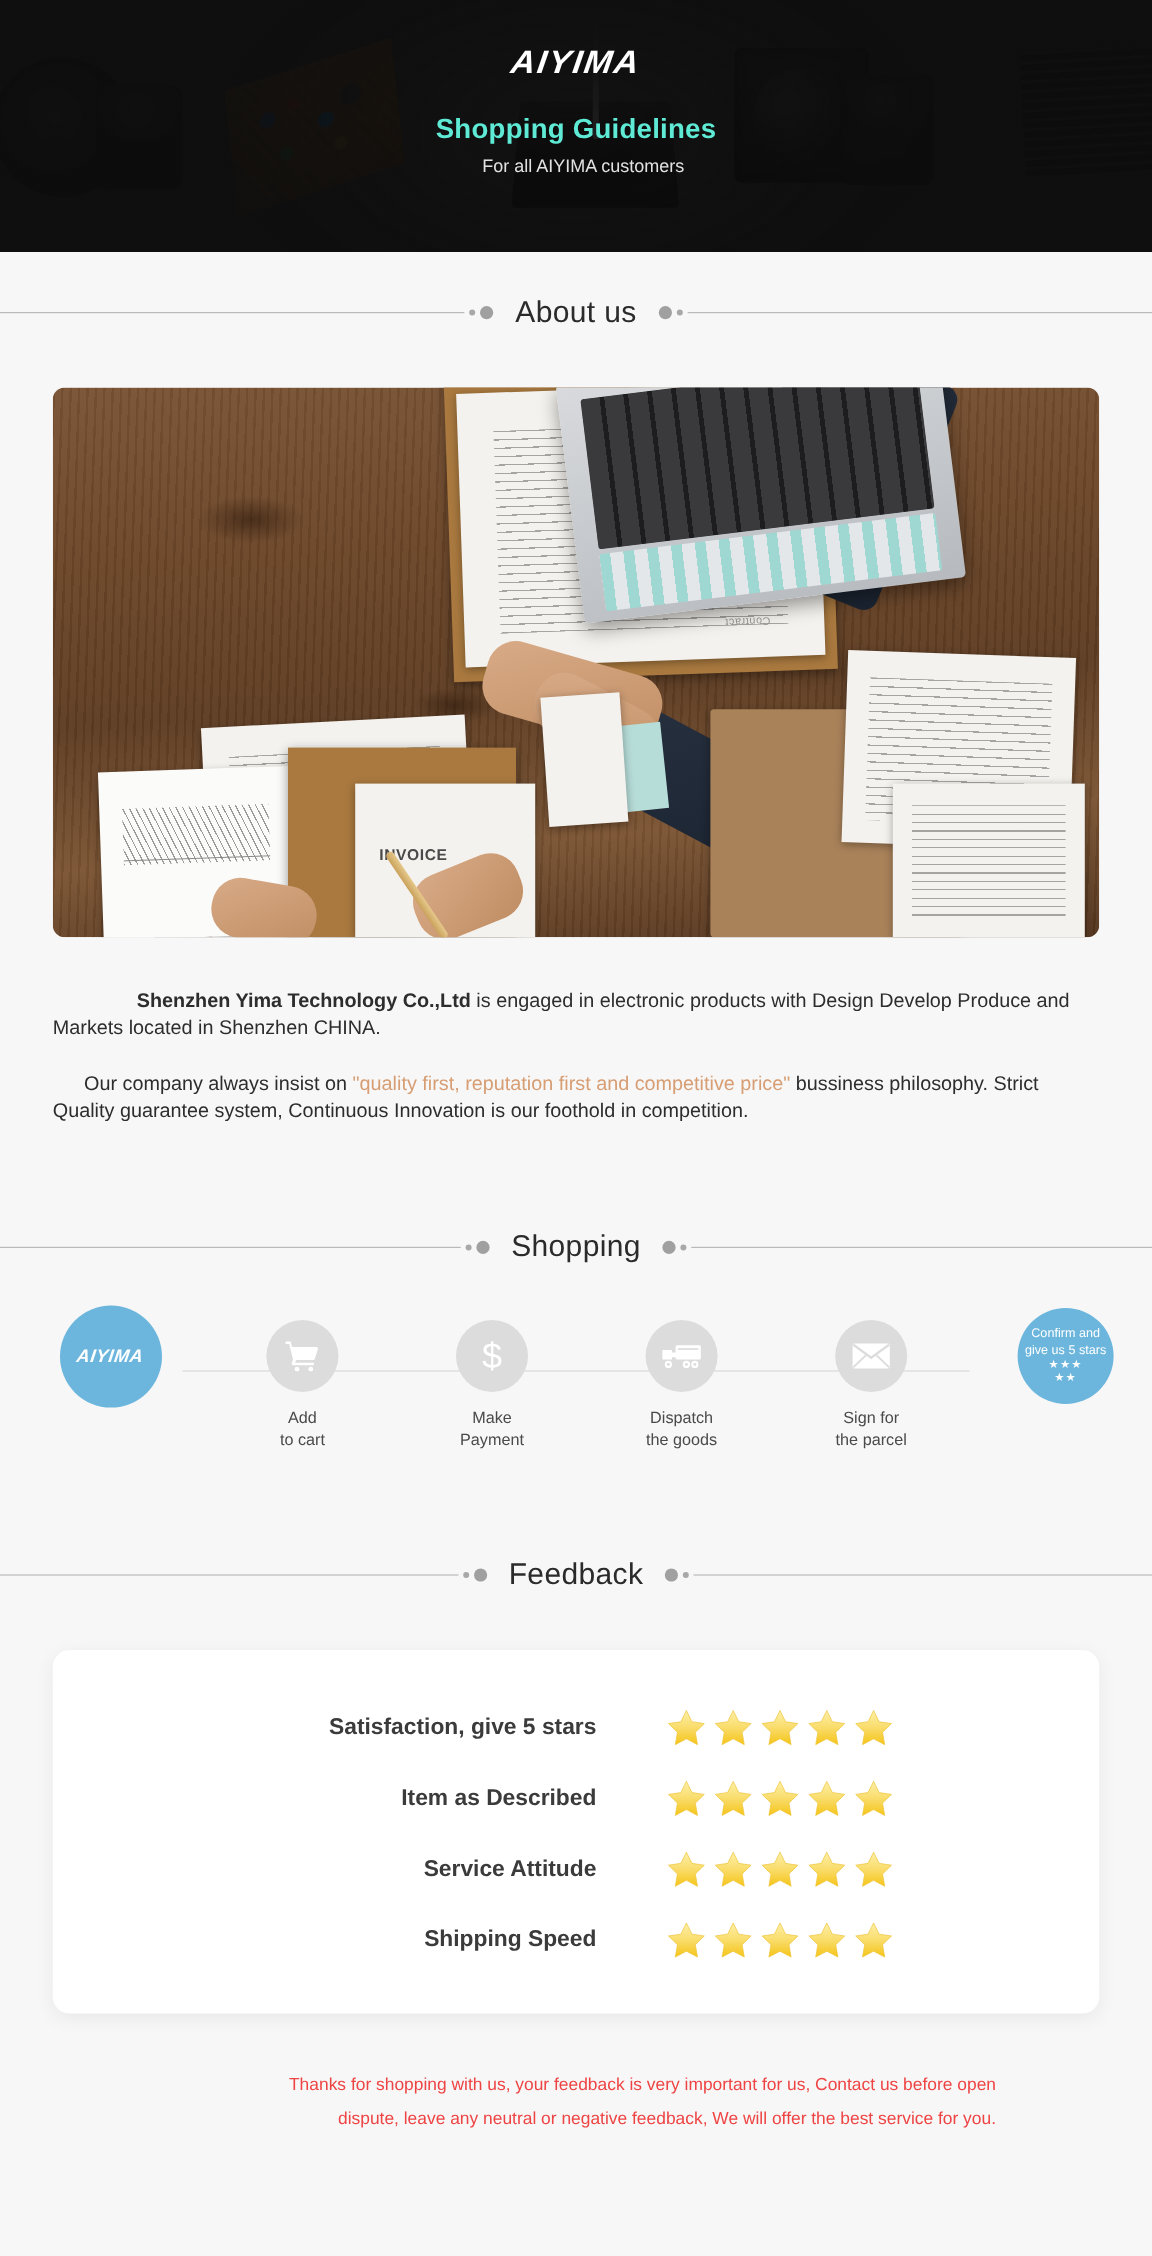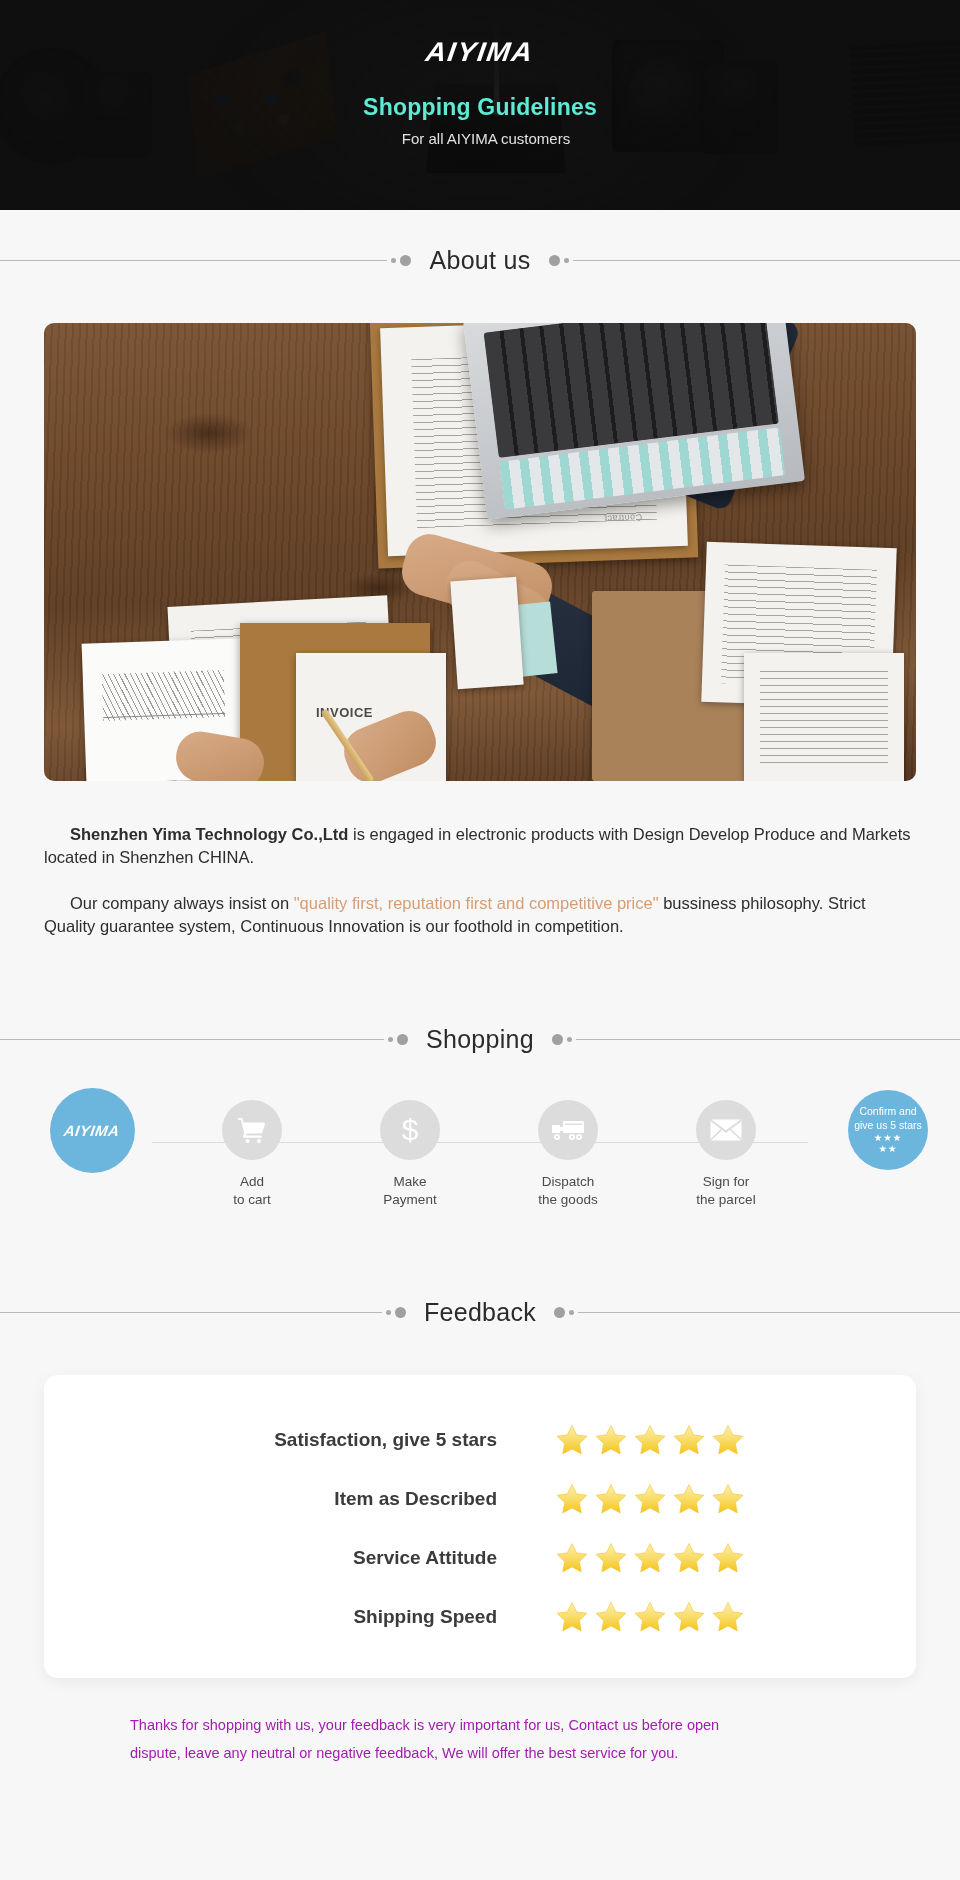--- a/index.html
+++ b/index.html
@@ -229,21 +229,21 @@
 
   .about-p {
     width: 872px;
     margin: 42px auto 0;
     font-size: 16.5px;
     line-height: 1.42;
     color: #2d2d2d;
   }
   .about-p + .about-p { margin-top: 22px; }
   .indent { display:inline-block; width: 26px; }
-  .bold-name { font-weight: 700; }
+  .bold-name { font-weight: 700; margin-left: 44px; }
   .quote-accent { color: #d79d73; }
 
   
   .shop-head { margin-top: 86px; }
   .steps {
     position: relative;
     width: 872px;
     margin: 46px auto 0;
     height: 130px;
   }
@@ -309,25 +309,25 @@
   .fb-row:last-child { margin-bottom: 0; }
   .fb-label {
     width: 350px; text-align: right;
     font-size: 19px; font-weight: 700; color: #3b3b3b;
     padding-right: 58px;
   }
   .fb-stars { display:flex; gap: 5px; width: 200px; }
   .star5 { width: 34px; height: 34px; }
 
   .footer-note {
-    width: 700px; margin: 33px auto 0;
-    text-align:left;
+    width: 700px; margin: 46px auto 0;
+    text-align:right;
     font-size: 14.5px;
     line-height: 1.95;
-    color: #a21caf;
+    color: #ef4444;
   }
 </style>
 </head>
 <body>
 
 <div class="page">
 
   <div class="hero">
     <div class="hero-photos">
       <div class="hp spk spk1"></div>

